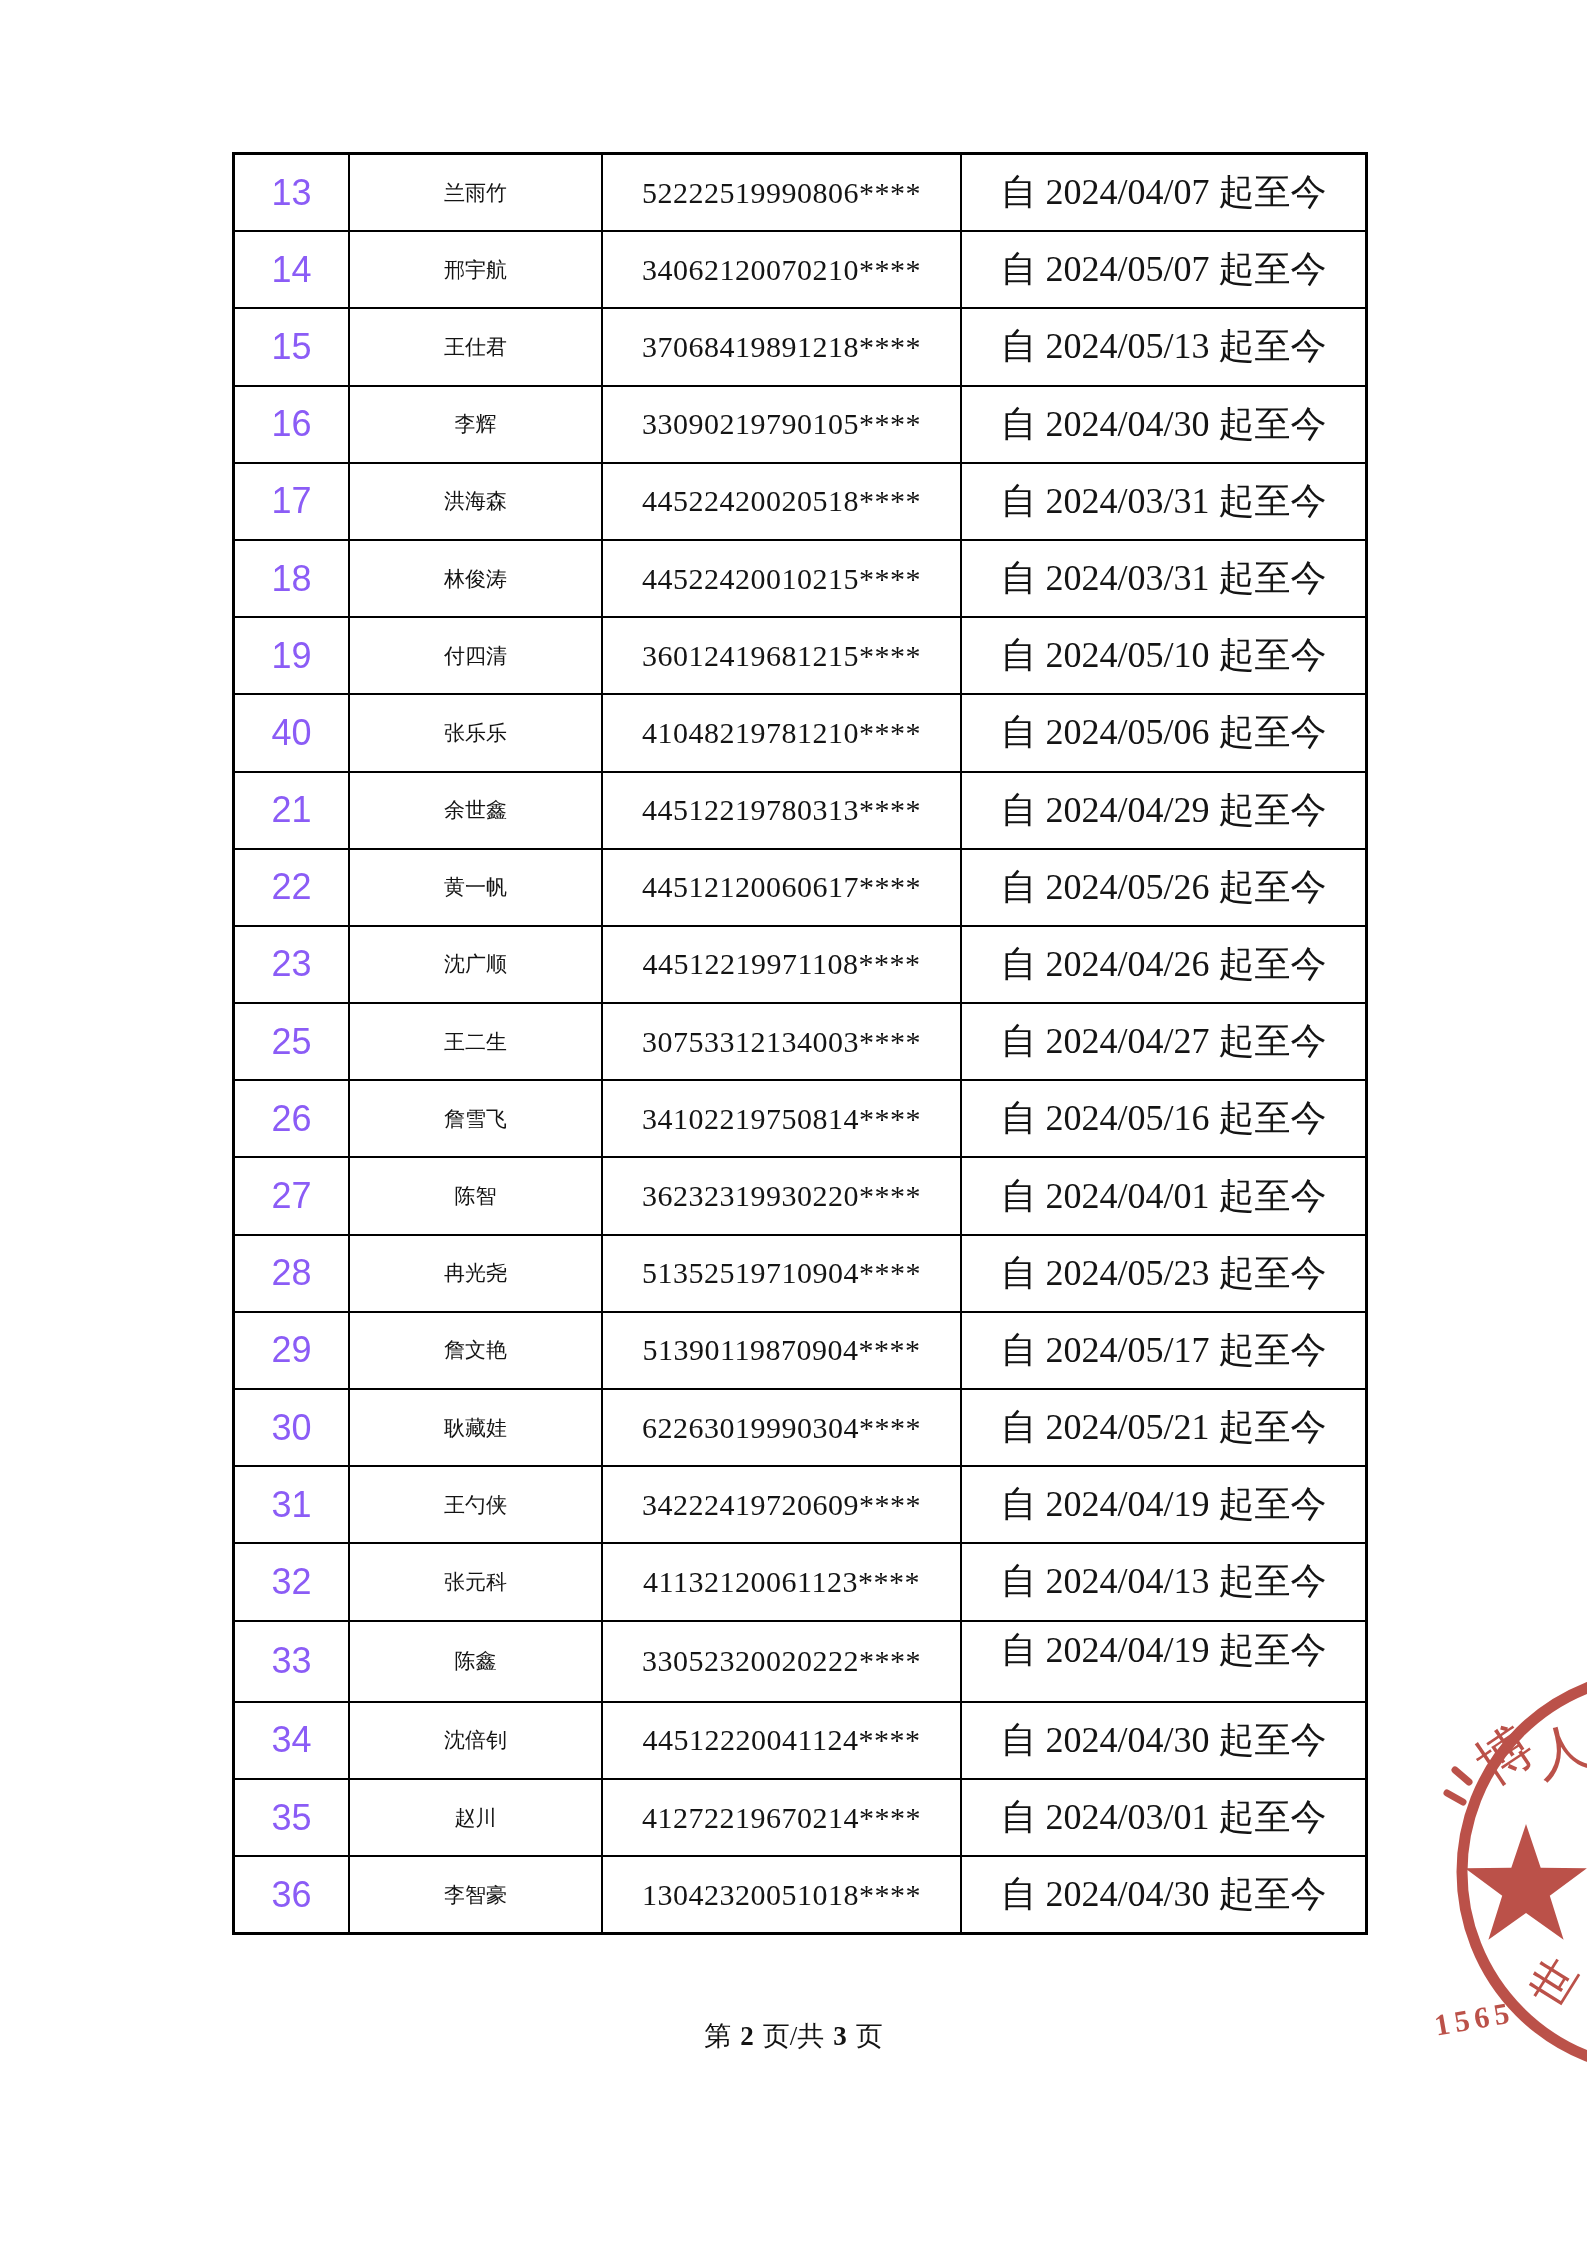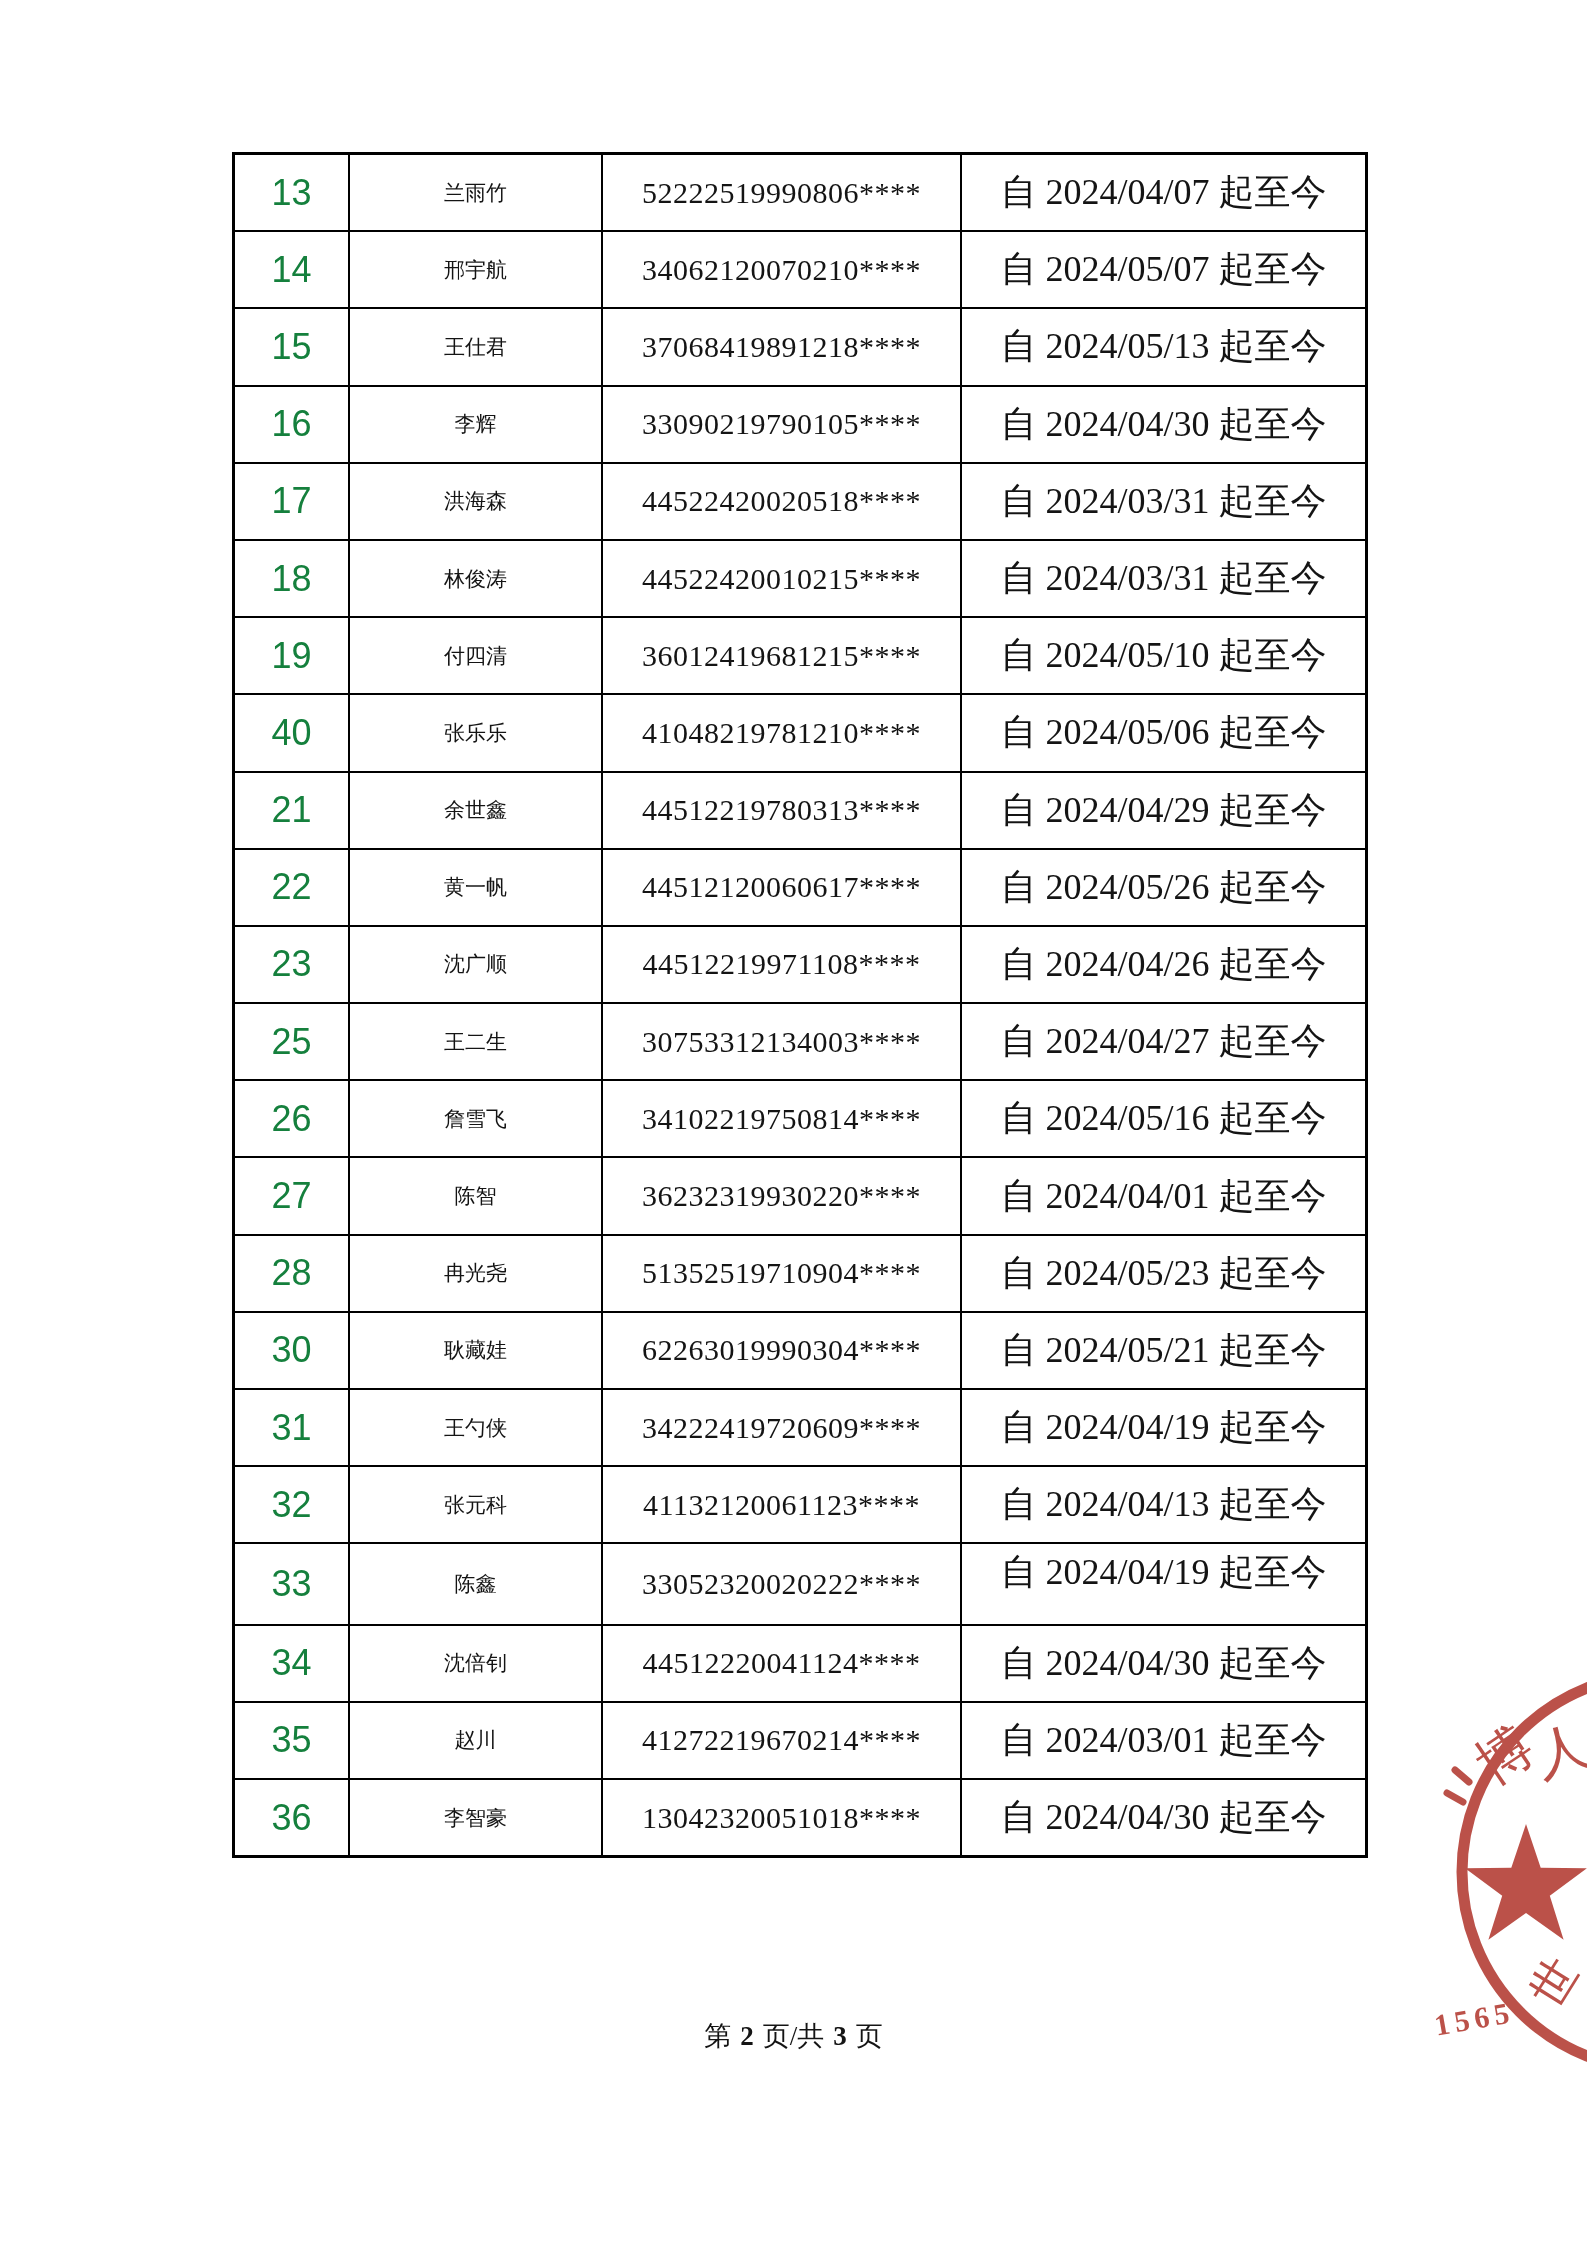--- a/index.html
+++ b/index.html
@@ -31,21 +31,21 @@
     padding: 0;
     text-align: center;
     vertical-align: middle;
     overflow: hidden;
     white-space: nowrap;
   }
   td.c-no {
     width: 113px;
     font-family: "Liberation Sans", sans-serif;
     font-size: 36px;
-    color: #15803d;
+    color: #8b5cf6;
   }
   td.c-name {
     width: 251px;
     font-family: "Liberation Serif", serif;
     font-size: 21px;
   }
   td.c-id {
     width: 357px;
     font-family: "Liberation Serif", serif;
     font-size: 30px;
@@ -179,20 +179,26 @@
       <td class="c-id">36232319930220****</td>
       <td class="c-date">自 2024/04/01 起至今</td>
     </tr>
         <tr>
       <td class="c-no">28</td>
       <td class="c-name">冉光尧</td>
       <td class="c-id">51352519710904****</td>
       <td class="c-date">自 2024/05/23 起至今</td>
     </tr>
         <tr>
+      <td class="c-no">29</td>
+      <td class="c-name">詹文艳</td>
+      <td class="c-id">51390119870904****</td>
+      <td class="c-date">自 2024/05/17 起至今</td>
+    </tr>
+        <tr>
       <td class="c-no">30</td>
       <td class="c-name">耿藏娃</td>
       <td class="c-id">62263019990304****</td>
       <td class="c-date">自 2024/05/21 起至今</td>
     </tr>
         <tr>
       <td class="c-no">31</td>
       <td class="c-name">王勺侠</td>
       <td class="c-id">34222419720609****</td>
       <td class="c-date">自 2024/04/19 起至今</td>

